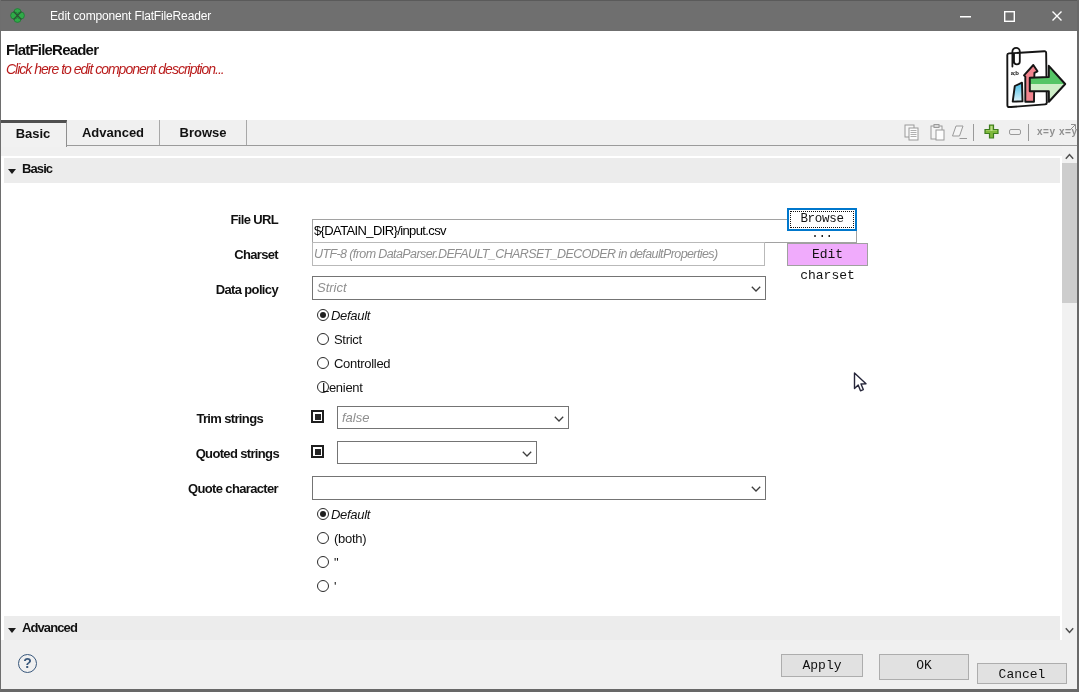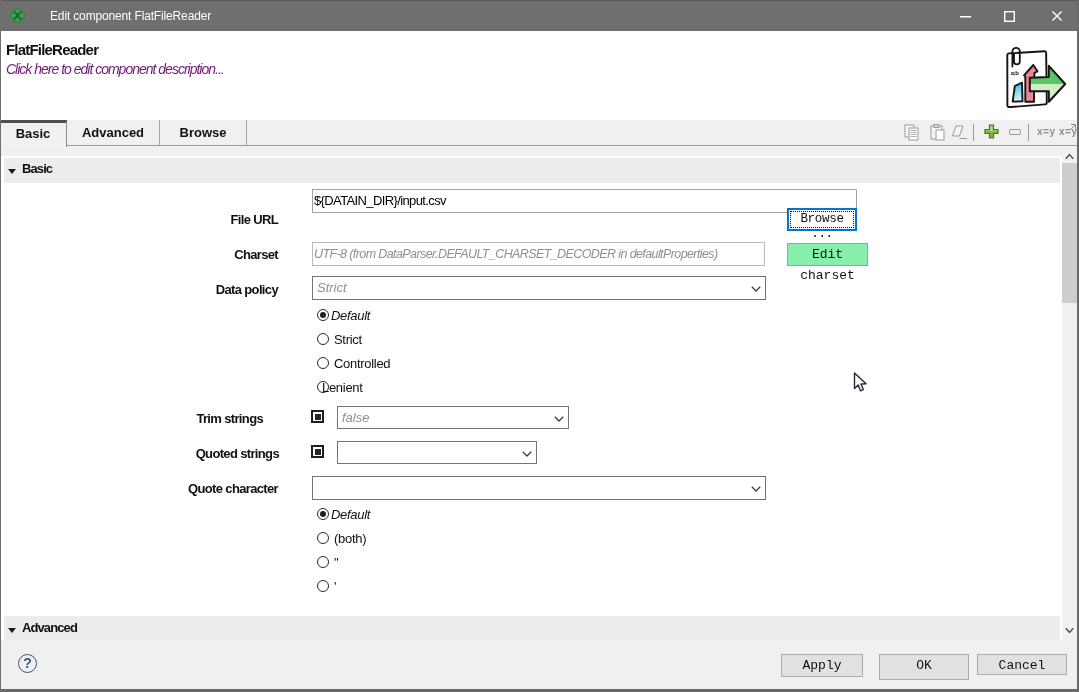--- a/index.html
+++ b/index.html
@@ -7,42 +7,42 @@
   body { font-family:"Liberation Sans", sans-serif; }
   #win { position:relative; width:1079px; height:692px; background:#f0f0f0;
          border-left:1px solid #6e6e6e; border-right:2px solid #696969; border-bottom:3px solid #686868; }
   .abs { position:absolute; }
   
   #titlebar { position:absolute; left:0; top:0; width:1076px; height:31px; background:#6f6f6f; border-top:1px solid #5a5a5a; }
   #titletxt { position:absolute; left:20px; top:8px; font-size:12px; letter-spacing:-0.15px; color:#ffffff; white-space:nowrap;margin-left:29px; }
   
   #header { position:absolute; left:0; top:31px; width:1076px; height:89px; background:#ffffff;padding-left:36px; }
   #hname { position:absolute; left:5px; top:10px; font-size:15px; letter-spacing:-0.8px; font-weight:bold; color:#111; }
-  #hdesc { position:absolute; left:5px; top:30px; font-size:14px; font-style:italic; color:#701a75; letter-spacing:-1px; }
+  #hdesc { position:absolute; left:5px; top:30px; font-size:14px; font-style:italic; color:#b91c1c; letter-spacing:-1px; }
   
   #tabrow { position:absolute; left:0px; top:120px; width:1076px; height:26px; background:#f0f0f0; border-bottom:1px solid #9b9b9b; }
   .tabsep { position:absolute; top:0; width:1px; height:25px; background:#a8a8a8; }
   .tablbl { position:absolute; top:5px; font-size:13px; font-weight:bold; color:#111; width:94px; text-align:center; }
   #seltab { position:absolute; left:0px; top:120px; width:66px; height:27px; background:#f1f1f1;
             border-top:3px solid #4f4f4f; border-right:1px solid #8f8f8f; }
   #seltab span { position:absolute; left:0; top:3px; width:64px; text-align:center; font-size:13px; font-weight:bold; color:#111; }
   
   #strip { position:absolute; left:0px; top:147px; width:1062px; height:9px; background:#f0f0f0; }
   #content { position:absolute; left:0px; top:156px; width:1062px; height:486px; background:#ffffff; }
   .sechdr { position:absolute; left:3px; width:1056px; height:25px; background:#ececec; }
   .sechdr .tri { position:absolute; left:4.2px; top:10.5px; width:0; height:0; border-left:4px solid transparent; border-right:4px solid transparent; border-top:5px solid #1a1a1a; }
   .sechdr .txt { position:absolute; left:18px; top:3px; font-size:13px; font-weight:bold; color:#111; letter-spacing:-0.9px; }
   
   .flabel { position:absolute; width:200px; text-align:right; font-size:13px; font-weight:bold; color:#111; letter-spacing:-0.65px; }
   .tinput { position:absolute; background:#fff; border:1px solid #a2a2a2; font-size:13px; color:#000; line-height:22px; padding-left:1px; letter-spacing:-0.62px; white-space:nowrap; overflow:hidden; }
   .gray   { color:#8f8f8f; font-style:italic; }
   .combo  { position:absolute; background:#fff; border:1px solid #747474; font-size:13px; line-height:22px; padding-left:4px; white-space:nowrap; }
   .combo svg { position:absolute; right:4px; top:9px; }
   .btn { position:absolute; font-size:13px; color:#111; text-align:center;font-family:Liberation Mono, monospace; }
-  .wbtn { background:#86efac; border:1px solid #a0a0a0; line-height:21px; }
+  .wbtn { background:#f0abfc; border:1px solid #a0a0a0; line-height:21px; }
   .gbtn { background:#e1e1e1; border:1px solid #adadad; line-height:21px; }
   .radio { position:absolute; width:12px; height:12px; border:1.5px solid #2a2a2a; border-radius:50%; background:#fff; }
   .radio.on::after { content:""; position:absolute; left:1.5px; top:1.5px; width:6px; height:6px; border-radius:50%; background:#1f1f1f; }
   .rlbl { position:absolute; font-size:13px; color:#111; letter-spacing:-0.3px; }
   .cbox { position:absolute; width:13px; height:13px; border:2px solid #1f1f1f; background:#fff; }
   .cbox::after { content:""; position:absolute; left:1.5px; top:1.5px; width:6px; height:6px; background:#252525; }
   
   #sbar { position:absolute; left:1061px; top:146px; width:15px; height:494px; background:#f1f1f1; }
   #sthumb { position:absolute; left:0px; top:17px; width:15px; height:140px; background:#cdcdcd; }
   
@@ -146,21 +146,21 @@
     </div>
   <div id="strip"></div>
 
   <div id="content">
     <div class="sechdr" style="top:2px">
         <div class="tri"></div>
         <div class="txt">Basic</div>
       </div>
 
     <div class="flabel" style="left:77px;top:56px">File URL</div>
-    <div class="tinput" style="left:311px;top:33px;width:545px;height:24px">${DATAIN_DIR}/input.csv</div>
+    <div class="tinput" style="left:311px;top:63px;width:545px;height:24px">${DATAIN_DIR}/input.csv</div>
     <div class="btn" style="left:786px;top:52px;width:70px;height:23px;background:#fff;border:2px solid #0077cc">
       <div style="position:absolute;left:1px;top:1px;right:1px;bottom:1px;border:1px dotted #111;line-height:15px;font-size:12.5px;letter-spacing:-0.3px">Browse ...</div>
     </div>
 
     <div class="flabel" style="left:77px;top:91px">Charset</div>
     <div class="tinput gray" style="left:311px;top:86px;width:453px;height:24px;border-color:#b9b9b9;font-size:12.5px;letter-spacing:-0.6px">UTF-8 (from DataParser.DEFAULT_CHARSET_DECODER in defaultProperties)</div>
     <div class="btn wbtn" style="left:786px;top:87px;width:81px;height:23px">Edit charset</div>
 
     <div class="flabel" style="left:77px;top:126px">Data policy</div>
     <div class="combo gray" style="left:311px;top:120px;width:454px;height:24px">Strict
@@ -221,19 +221,19 @@
     <div id="sthumb"></div>
     <svg class="abs" style="left:3px;top:481px" width="9" height="7" viewBox="0 0 9 7">
         <path d="M0.8 1.2 L4.5 5.4 L8.2 1.2" stroke="#505050" stroke-width="1.5" fill="none"></path>
       </svg>
   </div>
 
   <div id="botbar">
     <div id="help">?</div>
     <div class="btn gbtn" style="left:780px;top:14px;width:82px;height:23px">Apply</div>
     <div class="btn gbtn" style="left:878px;top:14px;width:90px;height:26px">OK</div>
-    <div class="btn gbtn" style="left:976px;top:14px;width:90px;height:21px">Cancel</div>
+    <div class="btn gbtn" style="left:976px;top:23px;width:90px;height:21px">Cancel</div>
   </div>
 
   <svg class="abs" style="left:852px;top:372px" width="14" height="21" viewBox="0 0 14 21">
     <path d="M1.5 1 L1.5 16.5 L5.2 13 L7.5 18.8 L10.3 17.6 L8 12 L13 11.8 Z" fill="#fff" stroke="#26263a" stroke-width="1.4" stroke-linejoin="round"></path>
   </svg>
 </div>
 
 </body></html>

